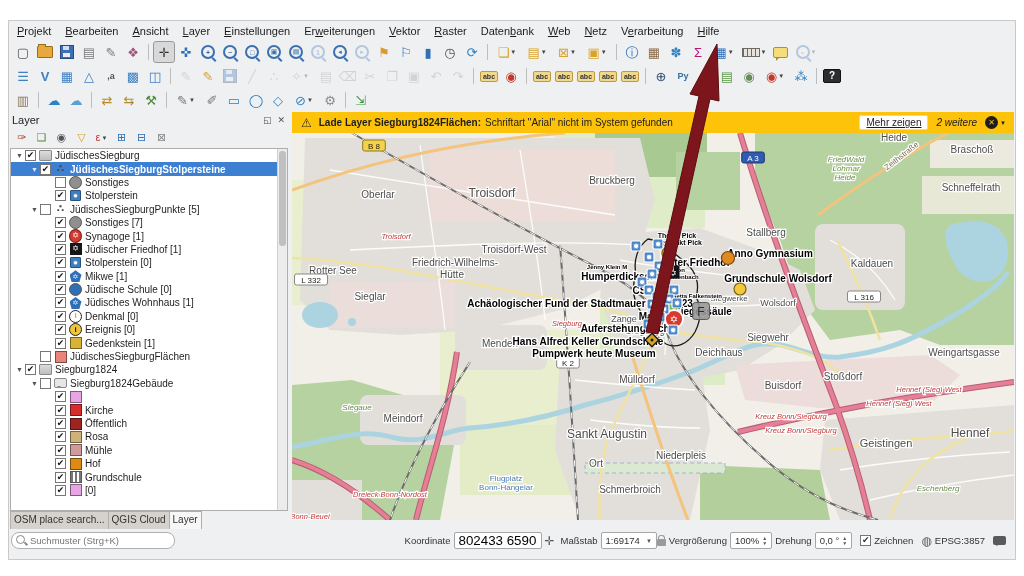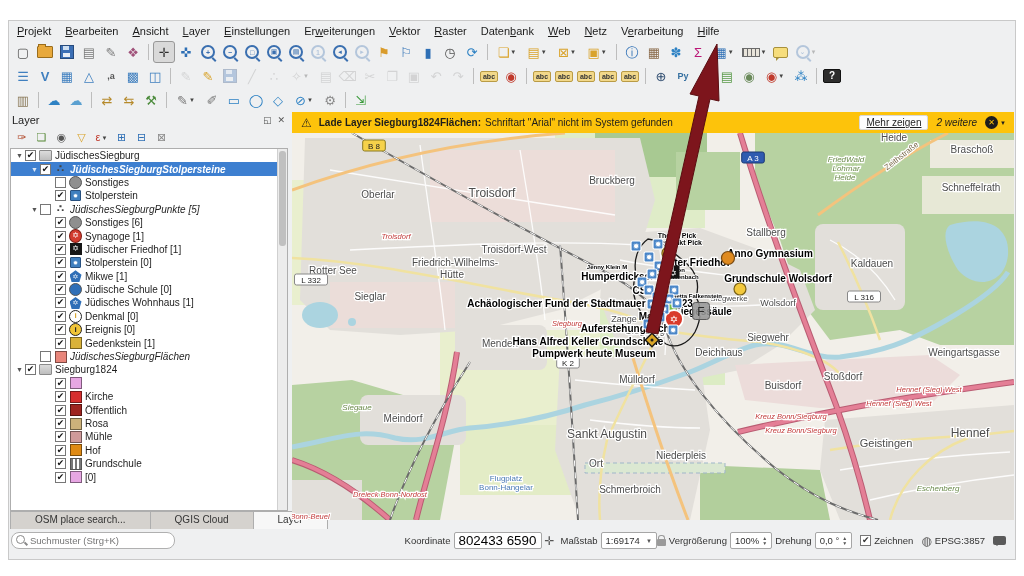--- a/index.html
+++ b/index.html
@@ -50,40 +50,40 @@
   #panel-tools .tbtn{width:19px;height:18px}
   #panel-tools .glyph{font-size:11px}
   #tree{left:10px;top:148px;width:278px;height:363px;background:#fff;border:1px solid #aeaeae;overflow:hidden;box-sizing:border-box}
   .trow{height:13.4px;display:flex;align-items:center;white-space:nowrap;font-size:10px;color:#1e1e1e}
   .trow.sel{background:#3d7fd0;color:#fff}
   .exp{width:11px;font-size:7px;color:#555;text-align:center;flex:none}
   .trow.sel .exp{color:#dce8f6}
   .cb{width:9px;height:9px;border:1px solid #777;background:#fff;flex:none;margin-right:3px;font-size:9px;line-height:8px;text-align:center;color:#111}
   .ti{width:13px;height:12px;flex:none;margin-right:3px;display:flex;align-items:center;justify-content:center;font-size:8px;line-height:1}
   .tlabel{overflow:hidden;text-overflow:clip}
-  .it{font-style:italic}.bd{font-weight:bold}
+  .it{}.bd{font-weight:bold}
   .ti-grp{width:12px;height:9px;border:1px solid #8a8a8a;background:linear-gradient(#dcdcdc,#bdbdbd);border-radius:1px}
   .ti-pts{color:#444;font-size:10px;font-weight:bold}
   .ti-stolp{width:9px;height:9px;background:#3f7fbf;border:1px solid #27507f;border-radius:1px;color:#fff;font-size:6px;display:flex;align-items:center;justify-content:center}
   .ti-syn{width:12px;height:12px;border-radius:50%;background:#d23b2f;border:1px solid #7d1c14;color:#fff;font-size:8px;display:flex;align-items:center;justify-content:center}
   .ti-fried{width:12px;height:12px;background:#161616;color:#fff;font-size:8px;display:flex;align-items:center;justify-content:center}
   .ti-pent{width:12px;height:12px;background:#2f6fb7;clip-path:polygon(50% 0,100% 38%,82% 100%,18% 100%,0 38%);color:#fff;font-size:7px;display:flex;align-items:center;justify-content:center}
   .ti-circle{width:11px;height:11px;border-radius:50%;border:1px solid #555}
   .ti-sq{width:10px;height:10px;border:1px solid rgba(0,0,0,.45)}
   .ti-stripes{width:10px;height:10px;border:1px solid #555;background:repeating-linear-gradient(90deg,#787878 0 2px,#fff 2px 4px)}
   .ti-infow{width:11px;height:11px;border-radius:50%;background:#fff;border:1.5px solid #222;color:#d9a32b;font-weight:bold;font-size:8px;display:flex;align-items:center;justify-content:center}
   .ti-infoy{width:11px;height:11px;border-radius:50%;background:#f0c437;border:1.5px solid #222;color:#222;font-weight:bold;font-size:8px;display:flex;align-items:center;justify-content:center}
   .ti-bub{width:11px;height:8px;border:1px solid #8a8a8a;border-radius:2px;background:#e6e6e6;position:relative}
   .ti-bub:after{content:"";position:absolute;left:2px;bottom:-3px;border:2px solid transparent;border-top-color:#8a8a8a}
   #tree-scroll{position:absolute;right:0;top:0;width:9px;height:100%;background:#ececec;border-left:1px solid #d0d0d0}
   #tree-thumb{position:absolute;right:1px;top:2px;width:7px;height:95px;background:#c0c0c0;border-radius:3px}
 
   
   #dock-tabs{left:10px;top:511px;height:18px;display:flex;font-size:10px;color:#333}
-  .dtab{padding:2px 24px;background:#d5d2ce;border:1px solid #aeaeae;border-bottom:none;margin-right:-1px;white-space:nowrap}
+  .dtab{padding:2px 3px;background:#d5d2ce;border:1px solid #aeaeae;border-bottom:none;margin-right:-1px;white-space:nowrap}
   .dtab.active{background:#f7f7f7}
 
   
   #statusbar{left:8px;top:529px;width:1006px;height:23px;display:flex;align-items:center;font-size:9.5px;color:#333}
   #locator{width:138px;height:15px;border:1px solid #b0b0b0;border-radius:8px;background:#fff;font-size:9.5px;color:#555;padding:0 6px 0 18px;margin-left:3px}
   #locator-mag{position:absolute;left:16px;top:535px;width:7px;height:7px;border:1.5px solid #888;border-radius:50%}
   #locator-mag:after{content:"";position:absolute;width:1.5px;height:4px;background:#888;right:-2px;bottom:-3px;transform:rotate(-45deg)}
   .sb-label{margin:0 3px;white-space:nowrap}
   .sb-box{background:#fff;border:1px solid #a6a6a6;border-radius:2px;height:15px;display:flex;align-items:center;padding:0 4px;white-space:nowrap}
   .sb-spin{display:flex;flex-direction:column;font-size:5px;color:#555;margin-left:3px;line-height:.9}
@@ -474,21 +474,21 @@
         <span class="cb"></span>
         <span class="ti ti-pts">∴</span>
         <span class="tlabel it">JüdischesSiegburgPunkte [5]</span>
       </div>
       <div class="trow" style="padding-left: 33px;">
         <span class="exp"></span>
         <span class="cb">✔</span>
         <span class="ti">
           <span class="ti-circle" style="background: rgb(143, 143, 143);"></span>
         </span>
-        <span class="tlabel">Sonstiges [6]</span>
+        <span class="tlabel">Sonstiges [7]</span>
       </div>
       <div class="trow" style="padding-left: 33px;">
         <span class="exp"></span>
         <span class="cb">✔</span>
         <span class="ti">
           <span class="ti-syn">✡</span>
         </span>
         <span class="tlabel">Synagoge [1]</span>
       </div>
       <div class="trow" style="padding-left: 33px;">
@@ -563,20 +563,28 @@
         </span>
         <span class="tlabel it">JüdischesSiegburgFlächen</span>
       </div>
       <div class="trow" style="padding-left: 3px;">
         <span class="exp">▼</span>
         <span class="cb">✔</span>
         <span class="ti">
           <span class="ti-grp"></span>
         </span>
         <span class="tlabel">Siegburg1824</span>
+      </div>
+      <div class="trow" style="padding-left: 18px;">
+        <span class="exp">▼</span>
+        <span class="cb"></span>
+        <span class="ti">
+          <span class="ti-bub"></span>
+        </span>
+        <span class="tlabel it">Siegburg1824Gebäude</span>
       </div>
       <div class="trow" style="padding-left: 33px;">
         <span class="exp"></span>
         <span class="cb">✔</span>
         <span class="ti">
           <span class="ti-sq" style="background: rgb(231, 166, 227);"></span>
         </span>
         <span class="tlabel"></span>
       </div>
       <div class="trow" style="padding-left: 33px;">

